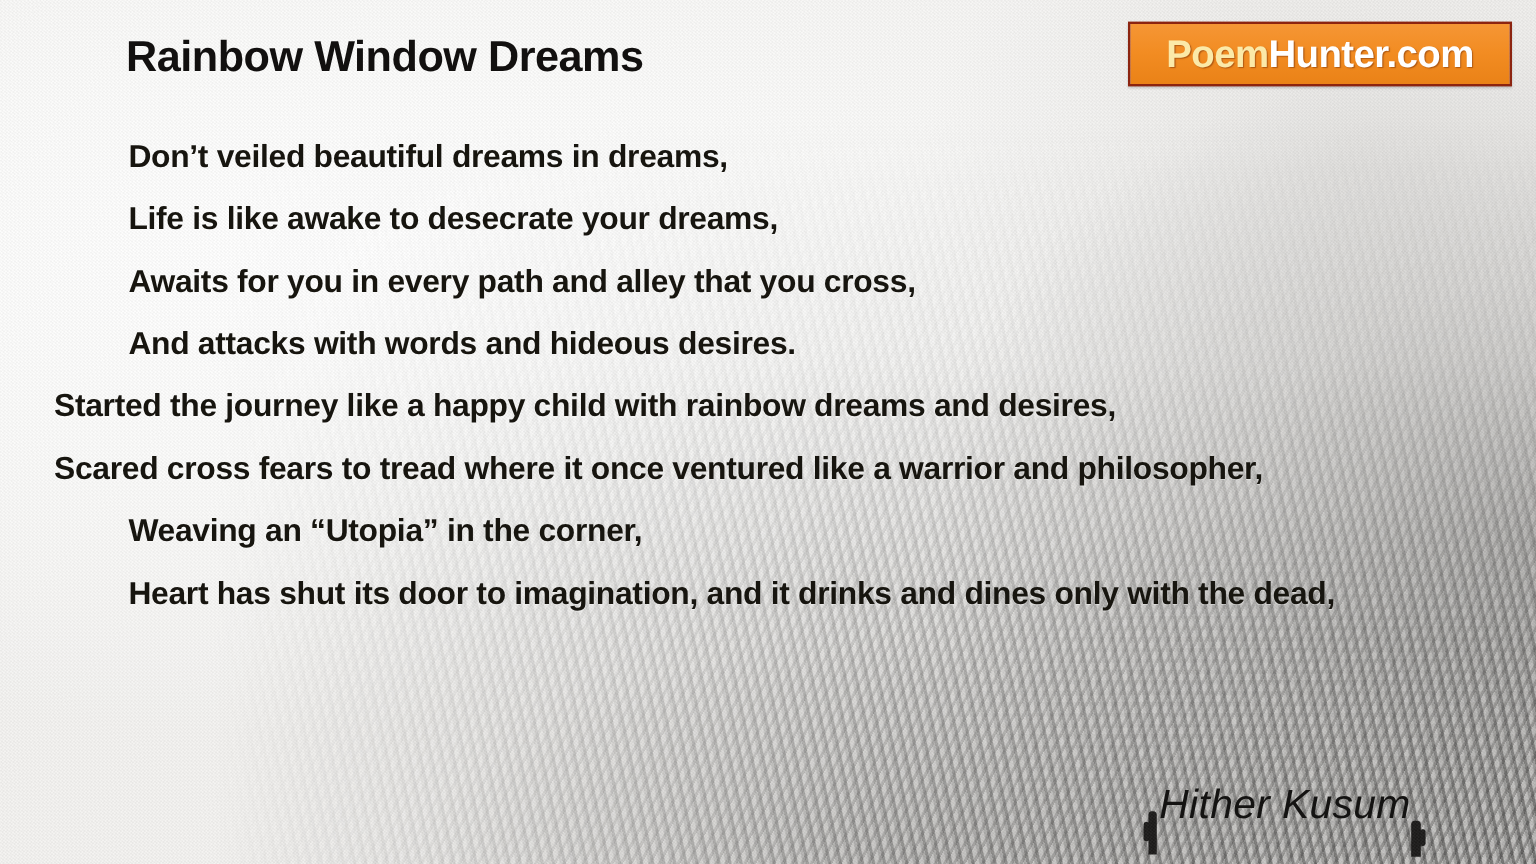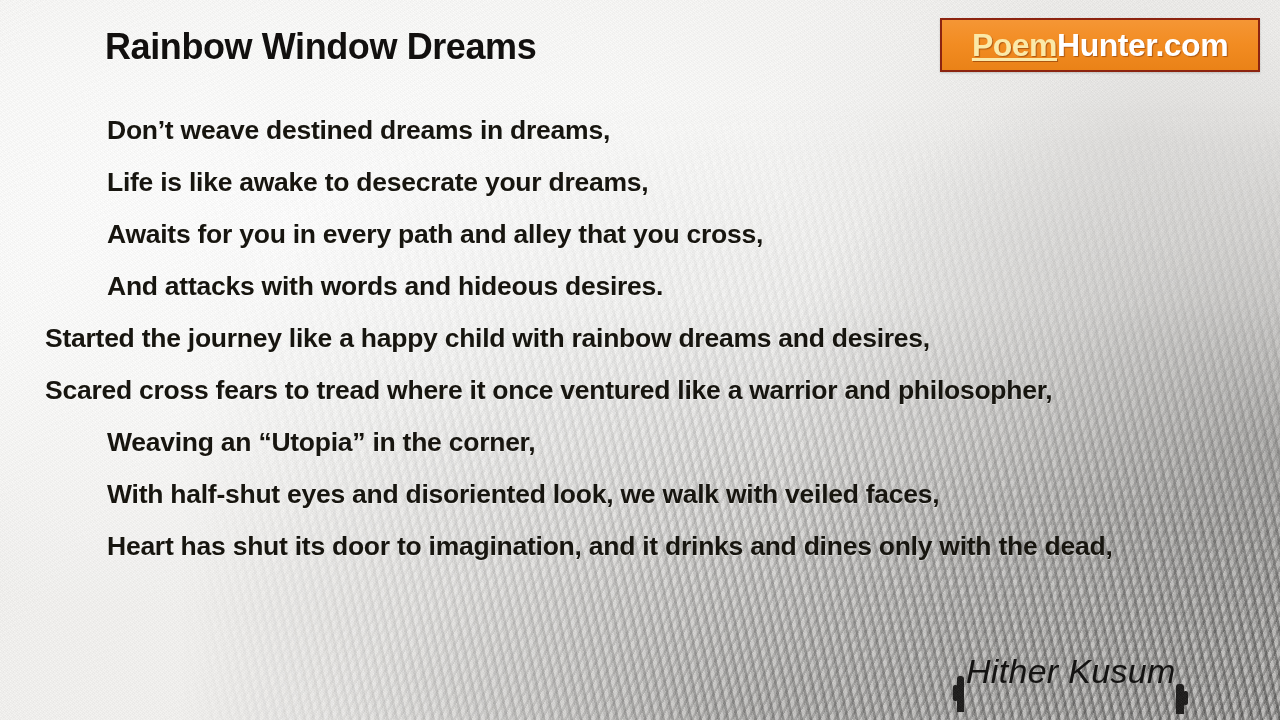--- a/index.html
+++ b/index.html
@@ -111,21 +111,21 @@
     justify-content:center;
     box-shadow:0 1px 2px rgba(0,0,0,.18);
   }
   #logo .word {
     font-size:32px;
     font-weight:bold;
     letter-spacing:-0.5px;
     white-space:nowrap;
     text-shadow:1px 1px 1px rgba(120,48,8,.55);
   }
-  #logo .w-poem   { color:#fbe9a8;text-decoration:underline; }
+  #logo .w-poem   { color:#fbe9a8; }
   #logo .w-hunter { color:#ffffff; }
 
   #poem {
     position:absolute;
     left:0; top:104px;
     width:1280px;
   }
   .line {
     position:relative;
     height:52px;
@@ -164,26 +164,25 @@
   <div class="fig b"></div>
   <div class="bg-layer bg-grain"></div>
 
   <div id="title">Rainbow Window Dreams</div>
 
   <div id="logo">
     <span class="word"><span class="w-poem">Poem</span><span class="w-hunter">Hunter.com</span></span>
   </div>
 
   <div id="poem">
-      <div class="line">Don’t weave destined dreams in dreams,</div>
+      <div class="line">Don’t veiled beautiful dreams in dreams,</div>
       <div class="line">Life is like awake to desecrate your dreams,</div>
       <div class="line">Awaits for you in every path and alley that you cross,</div>
       <div class="line">And attacks with words and hideous desires.</div>
       <div class="line indented">Started the journey like a happy child with rainbow dreams and desires,</div>
       <div class="line indented">Scared cross fears to tread where it once ventured like a warrior and philosopher,</div>
       <div class="line">Weaving an “Utopia” in the corner,</div>
-      <div class="line">With half-shut eyes and disoriented look, we walk with veiled faces,</div>
       <div class="line">Heart has shut its door to imagination, and it drinks and dines only with the dead,</div>
     </div>
 
   <div id="author">Hither Kusum</div>
 
 </div>
 
 </body></html>

